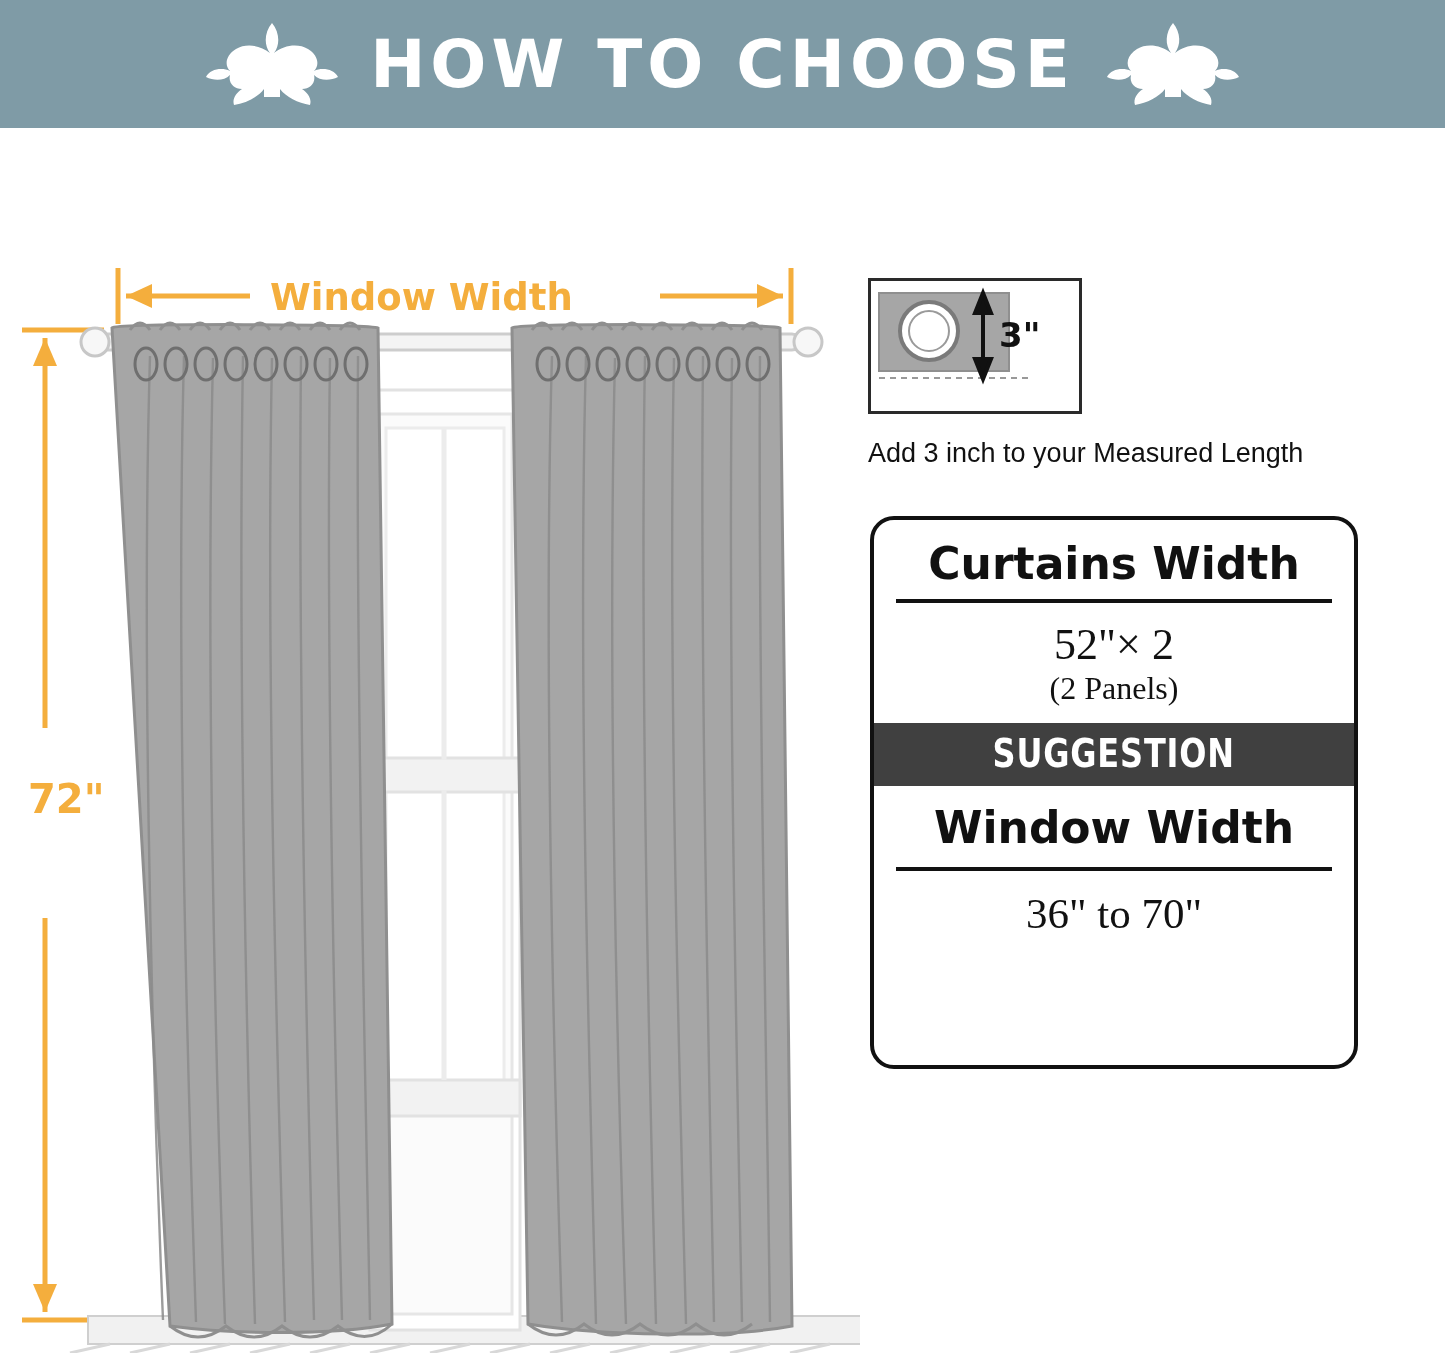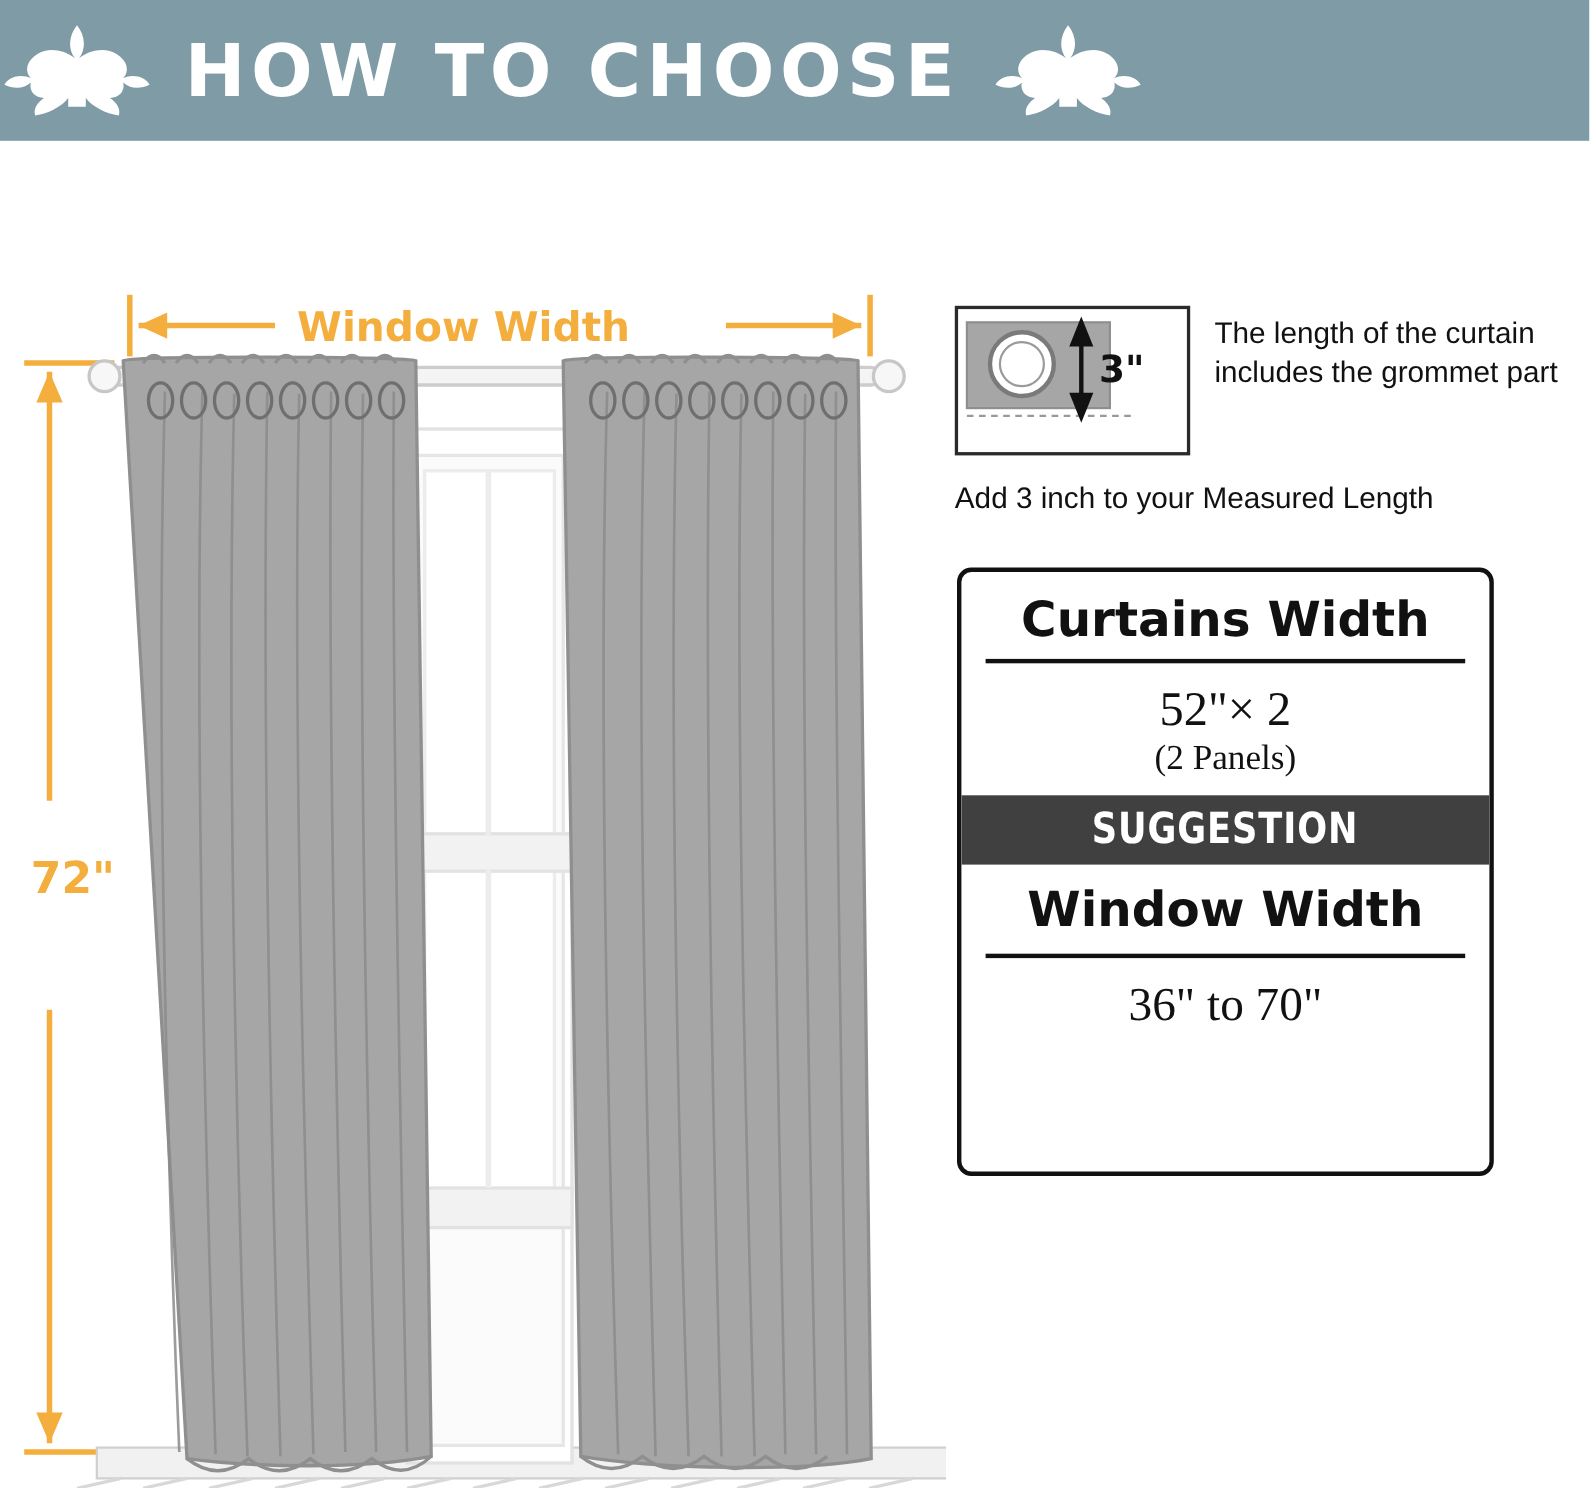--- a/index.html
+++ b/index.html
@@ -17,20 +17,21 @@
 
   
   .banner {
     position: absolute;
     left: 0; top: 0;
     width: 1445px;
     height: 128px;
     background: #7f9ba6;
     display: flex;
     align-items: center;
+    justify-content: center;
     gap: 28px;
   }
   .banner-title {
     color: #ffffff;
     font-size: 66px;
     font-weight: bold;
     letter-spacing: 5px;
     font-family: "DejaVu Sans", sans-serif;
     white-space: nowrap;
   }
@@ -120,21 +121,21 @@
   }
 
   
   .card {
     position: absolute;
     left: 10px;
     top: 388px;
     width: 480px;
     height: 545px;
     border: 4px solid #111111;
-    border-radius: 13px;
+    border-radius: 24px;
     background: #ffffff;
     overflow: hidden;
   }
   .card-title {
     text-align: center;
     font-size: 44px;
     font-weight: bold;
     color: #111111;
     padding: 18px 0 10px;
     font-family: "DejaVu Sans", sans-serif;
@@ -356,21 +357,20 @@
           <circle cx="58" cy="50" r="20" fill="#ffffff" stroke="#9a9a9a" stroke-width="2"></circle>
           <line x1="8" y1="97" x2="160" y2="97" stroke="#999999" stroke-width="2" stroke-dasharray="6,5"></line>
           <g stroke="#111111" stroke-width="4" fill="#111111">
             <line x1="112" y1="18" x2="112" y2="92"></line>
             <polygon points="112,12 104,32 120,32"></polygon>
             <polygon points="112,98 104,78 120,78"></polygon>
           </g>
           <text x="128" y="66" font-family="DejaVu Sans, sans-serif" font-size="34" font-weight="bold" fill="#111111">3"</text>
         </svg>
       </div>
-      <div class="grommet-note">The length of the curtain includes the grommet part</div>
     </div>
 
     <div class="add-inch">Add 3 inch to your Measured Length</div>
 
     <div class="card">
       <div class="card-title">Curtains Width</div>
       <div class="card-rule"></div>
       <div class="card-value">52"× 2</div>
       <div class="card-sub">(2 Panels)</div>
       <div class="suggestion-band">

